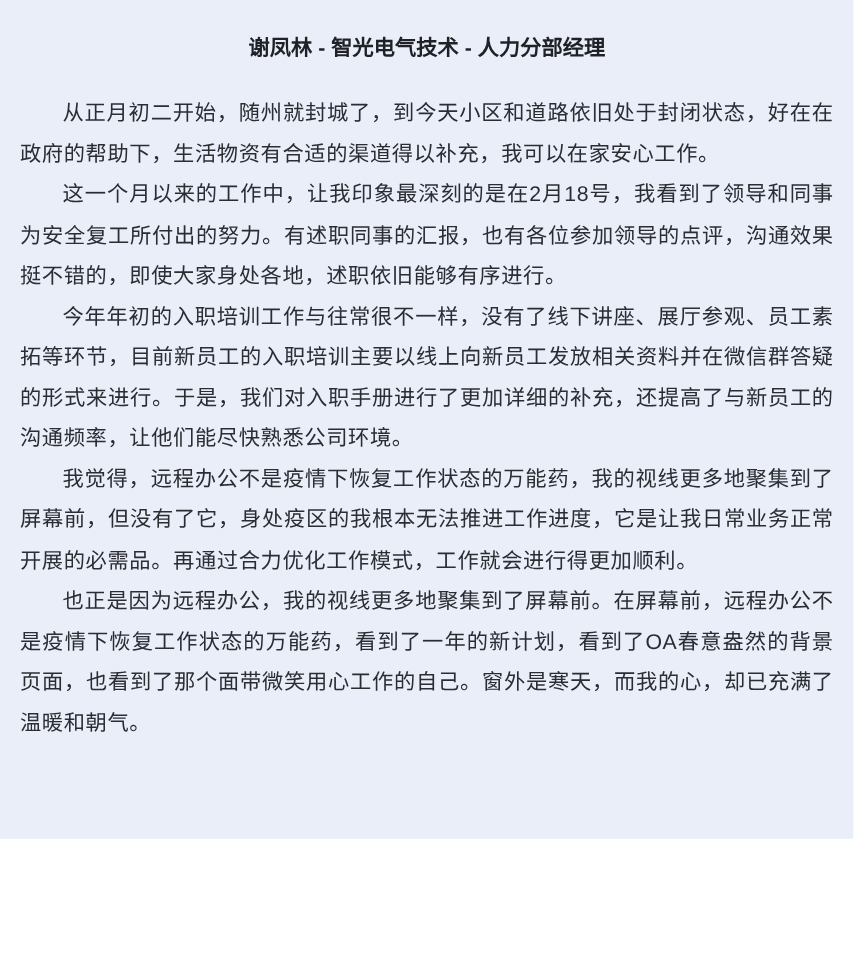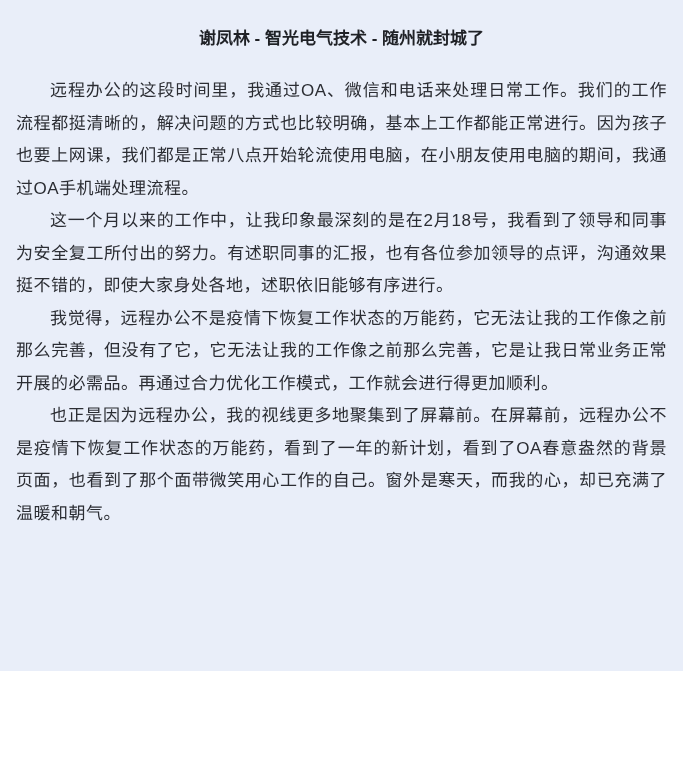--- a/index.html
+++ b/index.html
@@ -45,23 +45,24 @@
     text-align: justify;
     letter-spacing: 0.5px;
   }
 </style>
 </head>
 <body>
 
 <div class="page">
 
   <div class="article-card">
-    <h1 class="article-title">谢凤林 - 智光电气技术 - 随州就封城了</h1>
+    <h1 class="article-title">谢凤林 - 智光电气技术 - 人力分部经理</h1>
 
     <div class="article-body">
-      <p>远程办公的这段时间里，我通过OA、微信和电话来处理日常工作。我们的工作流程都挺清晰的，解决问题的方式也比较明确，基本上工作都能正常进行。因为孩子也要上网课，我们都是正常八点开始轮流使用电脑，在小朋友使用电脑的期间，我通过OA手机端处理流程。</p>
+      <p>从正月初二开始，随州就封城了，到今天小区和道路依旧处于封闭状态，好在在政府的帮助下，生活物资有合适的渠道得以补充，我可以在家安心工作。</p>
       <p>这一个月以来的工作中，让我印象最深刻的是在2月18号，我看到了领导和同事为安全复工所付出的努力。有述职同事的汇报，也有各位参加领导的点评，沟通效果挺不错的，即使大家身处各地，述职依旧能够有序进行。</p>
-      <p>我觉得，远程办公不是疫情下恢复工作状态的万能药，它无法让我的工作像之前那么完善，但没有了它，它无法让我的工作像之前那么完善，它是让我日常业务正常开展的必需品。再通过合力优化工作模式，工作就会进行得更加顺利。</p>
+      <p>今年年初的入职培训工作与往常很不一样，没有了线下讲座、展厅参观、员工素拓等环节，目前新员工的入职培训主要以线上向新员工发放相关资料并在微信群答疑的形式来进行。于是，我们对入职手册进行了更加详细的补充，还提高了与新员工的沟通频率，让他们能尽快熟悉公司环境。</p>
+      <p>我觉得，远程办公不是疫情下恢复工作状态的万能药，我的视线更多地聚集到了屏幕前，但没有了它，身处疫区的我根本无法推进工作进度，它是让我日常业务正常开展的必需品。再通过合力优化工作模式，工作就会进行得更加顺利。</p>
       <p>也正是因为远程办公，我的视线更多地聚集到了屏幕前。在屏幕前，远程办公不是疫情下恢复工作状态的万能药，看到了一年的新计划，看到了OA春意盎然的背景页面，也看到了那个面带微笑用心工作的自己。窗外是寒天，而我的心，却已充满了温暖和朝气。</p>
     </div>
   </div>
 
 </div>
 
 </body></html>

